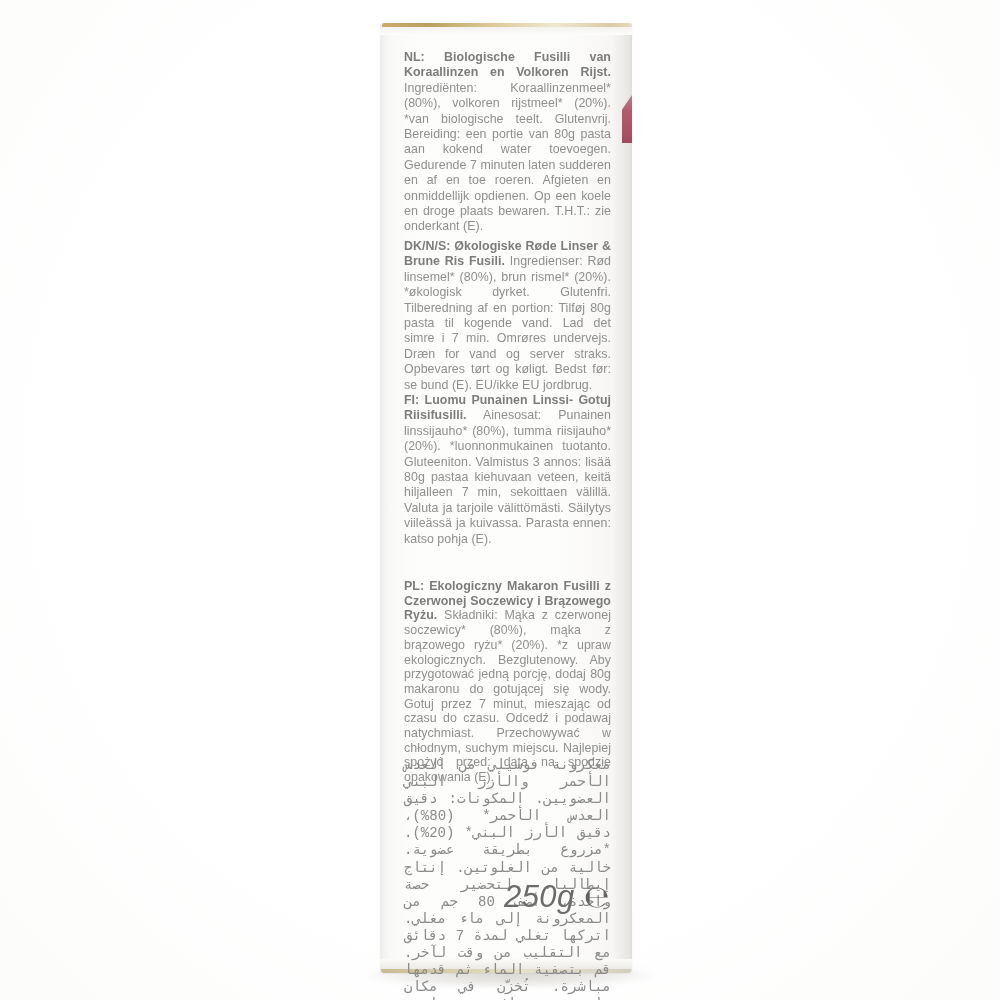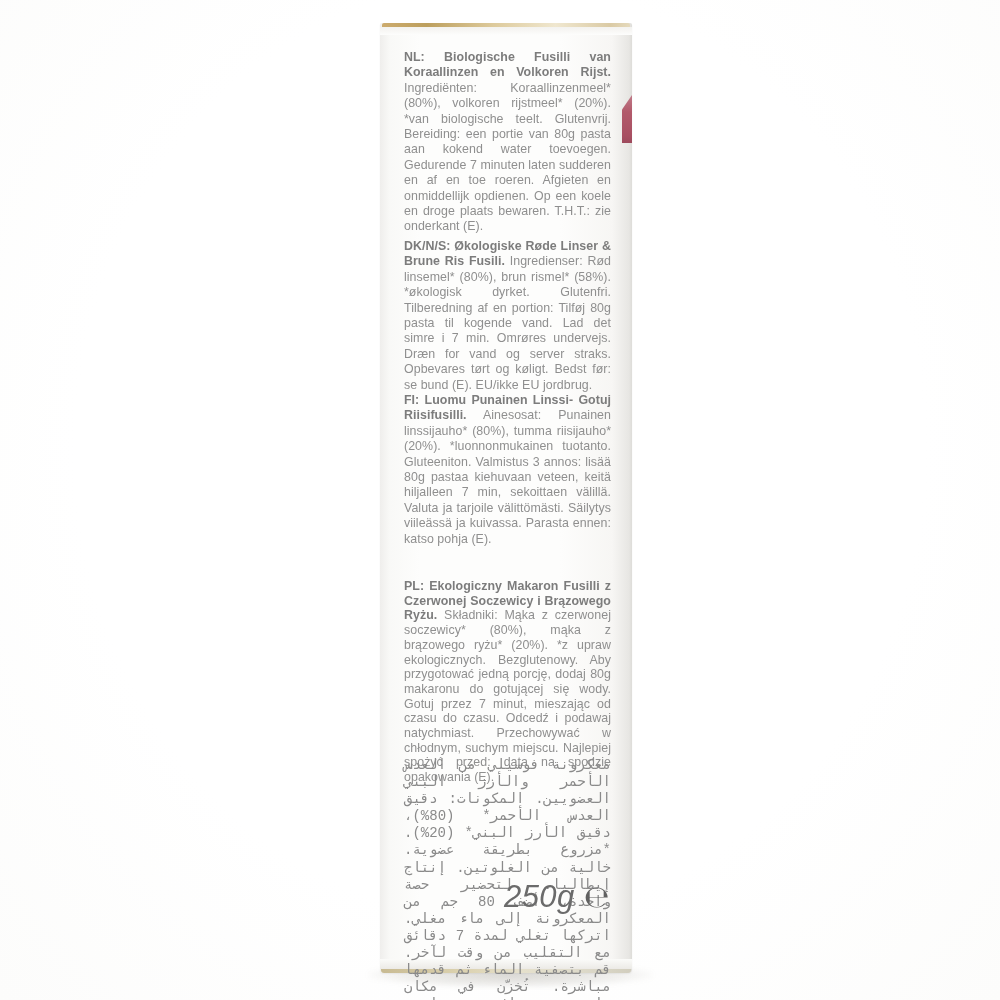--- a/index.html
+++ b/index.html
@@ -94,21 +94,21 @@
     <div class="box-top-edge"></div>
     <div class="box-bottom-face"></div>
     <div class="box-bottom-edge"></div>
     <div class="accent-strip"></div>
 
     <div class="sec sec-nl">
       <span class="ttl">NL: Biologische Fusilli van Koraallinzen en Volkoren Rijst.</span><span> Ingrediënten: Koraallinzenmeel* (80%), volkoren rijstmeel* (20%). *van biologische teelt. Glutenvrij. Bereiding: een portie van 80g pasta aan kokend water toevoegen. Gedurende 7 minuten laten sudderen en af en toe roeren. Afgieten en onmiddellijk opdienen. Op een koele en droge plaats bewaren. T.H.T.: zie onderkant (E).</span>
     </div>
 
     <div class="sec sec-dk">
-      <span class="ttl">DK/N/S: Økologiske Røde Linser &amp; Brune Ris Fusili.</span><span> Ingredienser: Rød linsemel* (80%), brun rismel* (58%). *økologisk dyrket. Glutenfri. Tilberedning af en portion: Tilføj 80g pasta til kogende vand. Lad det simre i 7 min. Omrøres undervejs. Dræn for vand og server straks. Opbevares tørt og køligt. Bedst før: se bund (E). EU/ikke EU jordbrug.</span>
+      <span class="ttl">DK/N/S: Økologiske Røde Linser &amp; Brune Ris Fusili.</span><span> Ingredienser: Rød linsemel* (80%), brun rismel* (20%). *økologisk dyrket. Glutenfri. Tilberedning af en portion: Tilføj 80g pasta til kogende vand. Lad det simre i 7 min. Omrøres undervejs. Dræn for vand og server straks. Opbevares tørt og køligt. Bedst før: se bund (E). EU/ikke EU jordbrug.</span>
     </div>
 
     <div class="sec sec-fi">
       <span class="ttl">FI: Luomu Punainen Linssi- Gotuj Riisifusilli.</span><span> Ainesosat: Punainen linssijauho* (80%), tumma riisijauho* (20%). *luonnonmukainen tuotanto. Gluteeniton. Valmistus 3 annos: lisää 80g pastaa kiehuvaan veteen, keitä hiljalleen 7 min, sekoittaen välillä. Valuta ja tarjoile välittömästi. Säilytys viileässä ja kuivassa. Parasta ennen: katso pohja (E).</span>
     </div>
 
     <div class="sec sec-pl">
       <span class="ttl">PL: Ekologiczny Makaron Fusilli z Czerwonej Soczewicy i Brązowego Ryżu.</span><span> Składniki: Mąka z czerwonej soczewicy* (80%), mąka z brązowego ryżu* (20%). *z upraw ekologicznych. Bezglutenowy. Aby przygotować jedną porcję, dodaj 80g makaronu do gotującej się wody. Gotuj przez 7 minut, mieszając od czasu do czasu. Odcedź i podawaj natychmiast. Przechowywać w chłodnym, suchym miejscu. Najlepiej spożyć przed: data na spodzie opakowania (E).</span>
     </div>
 

